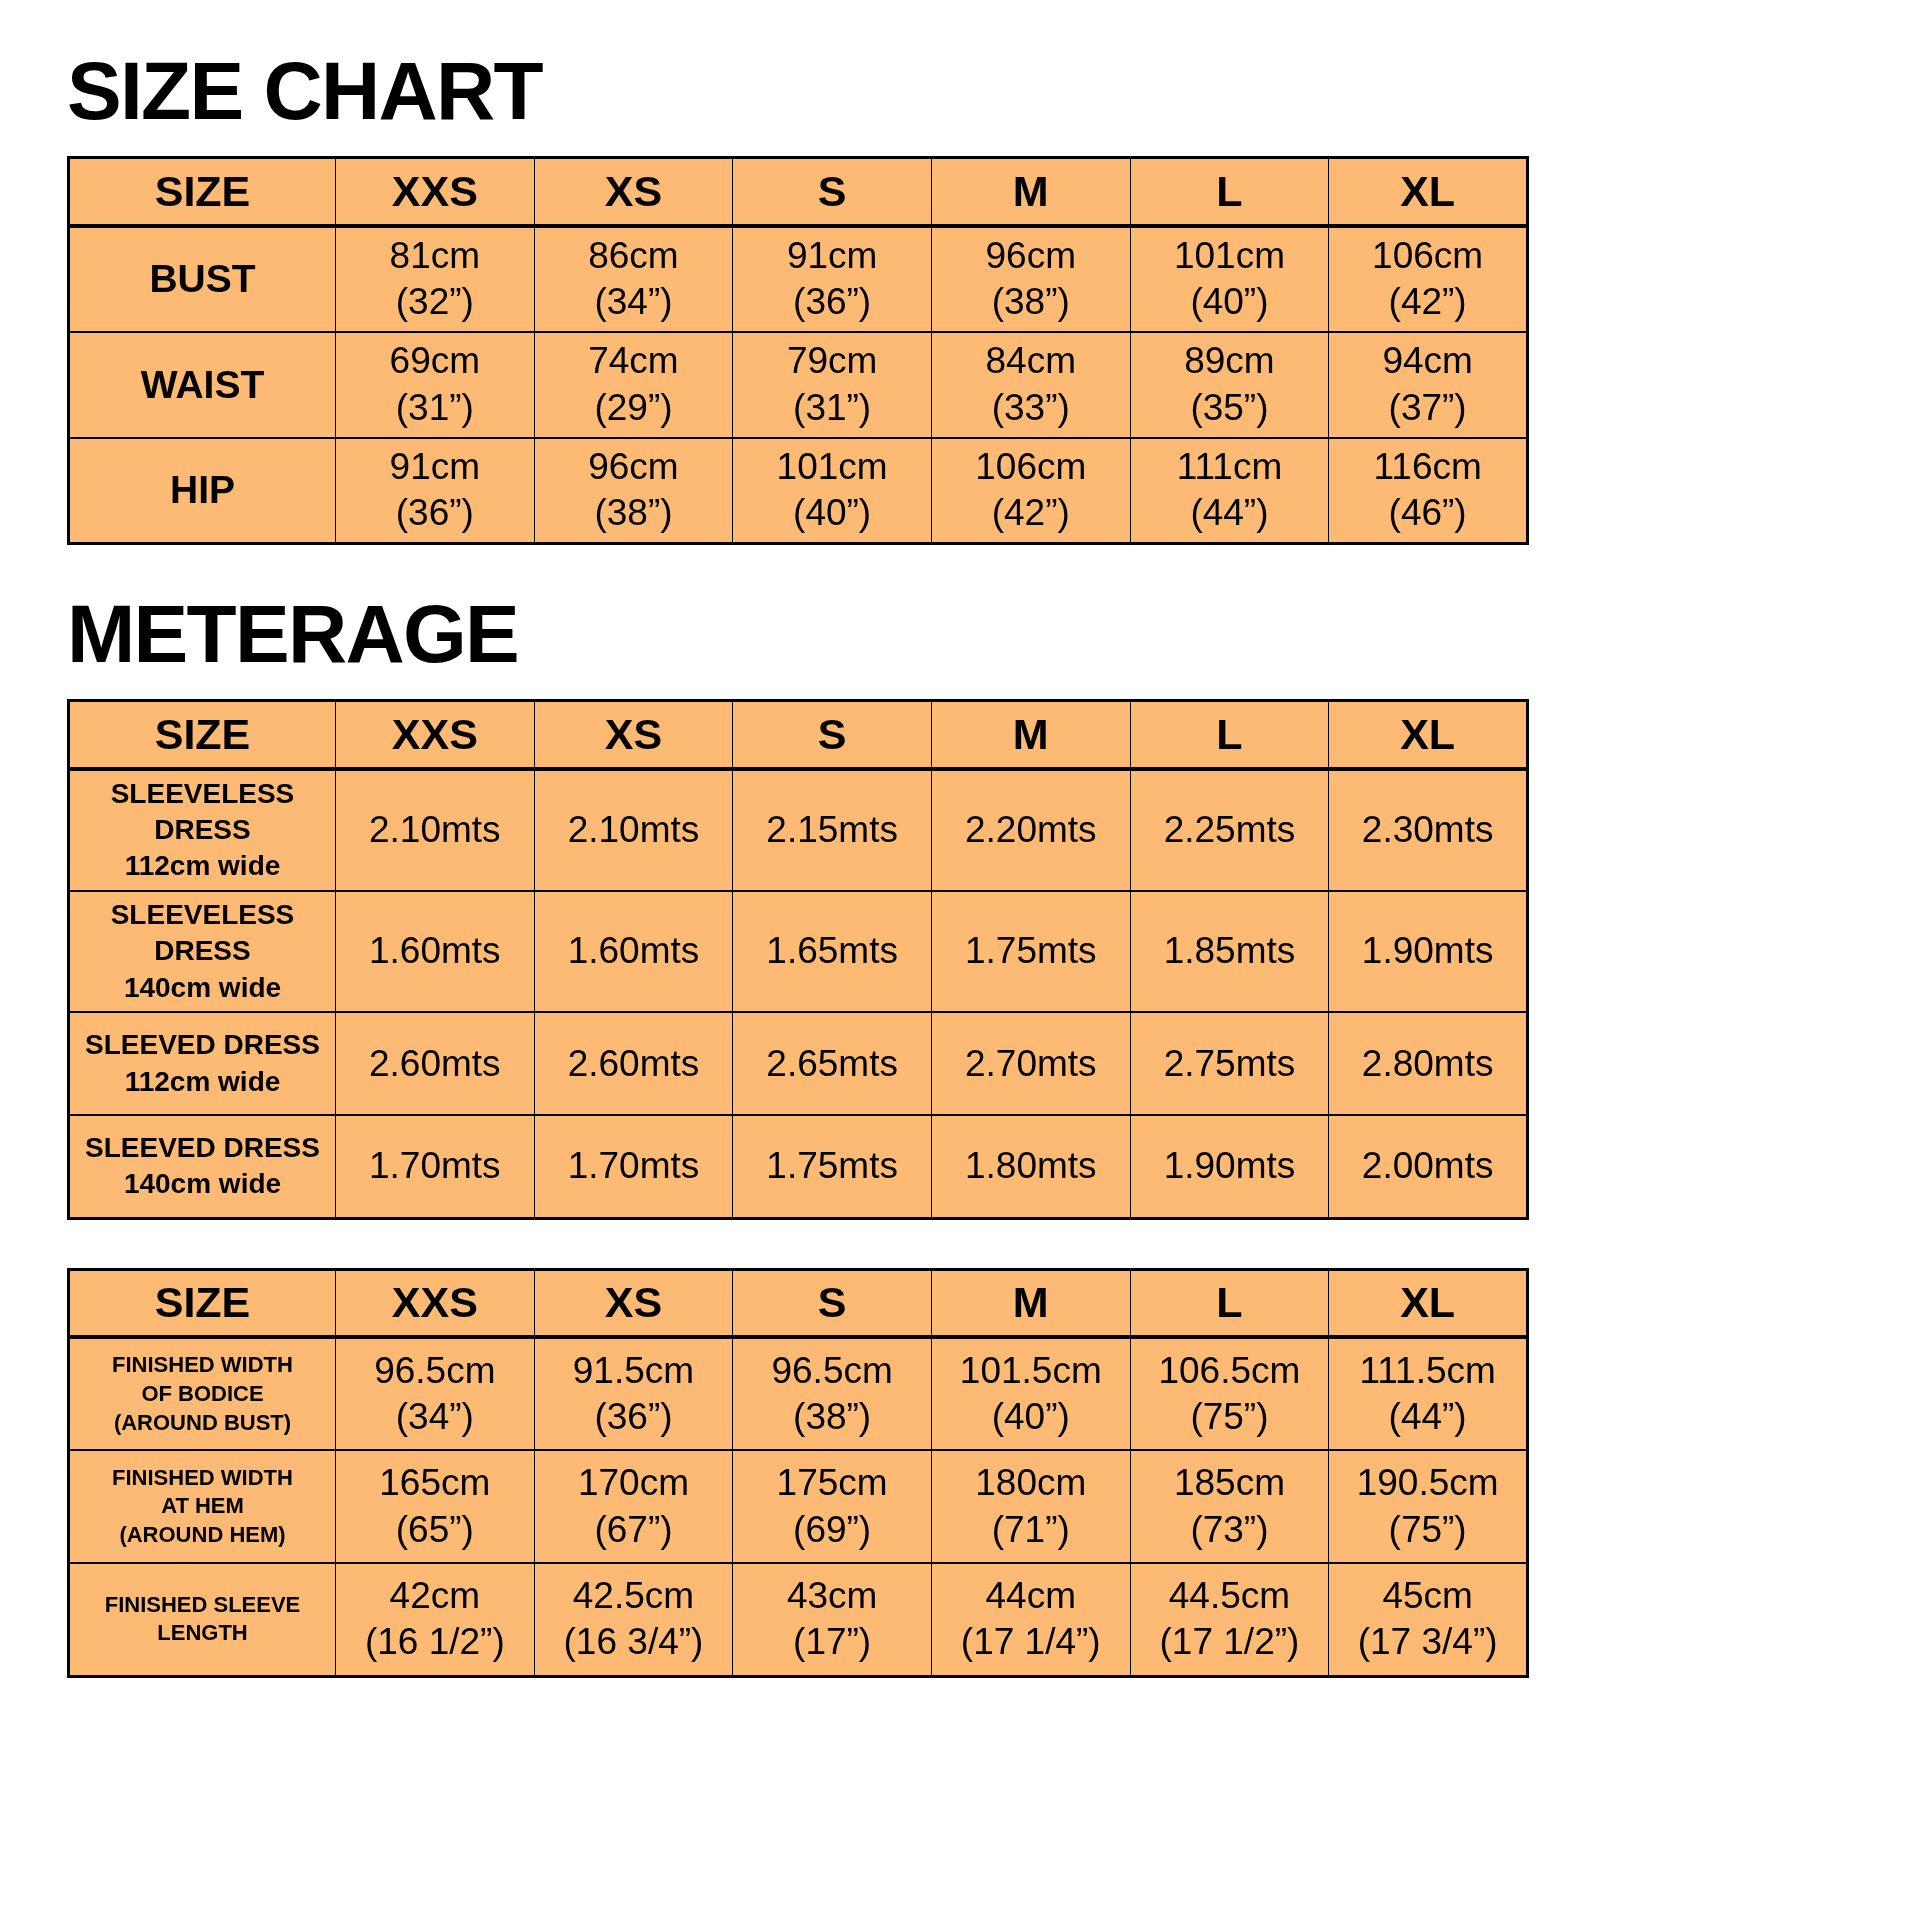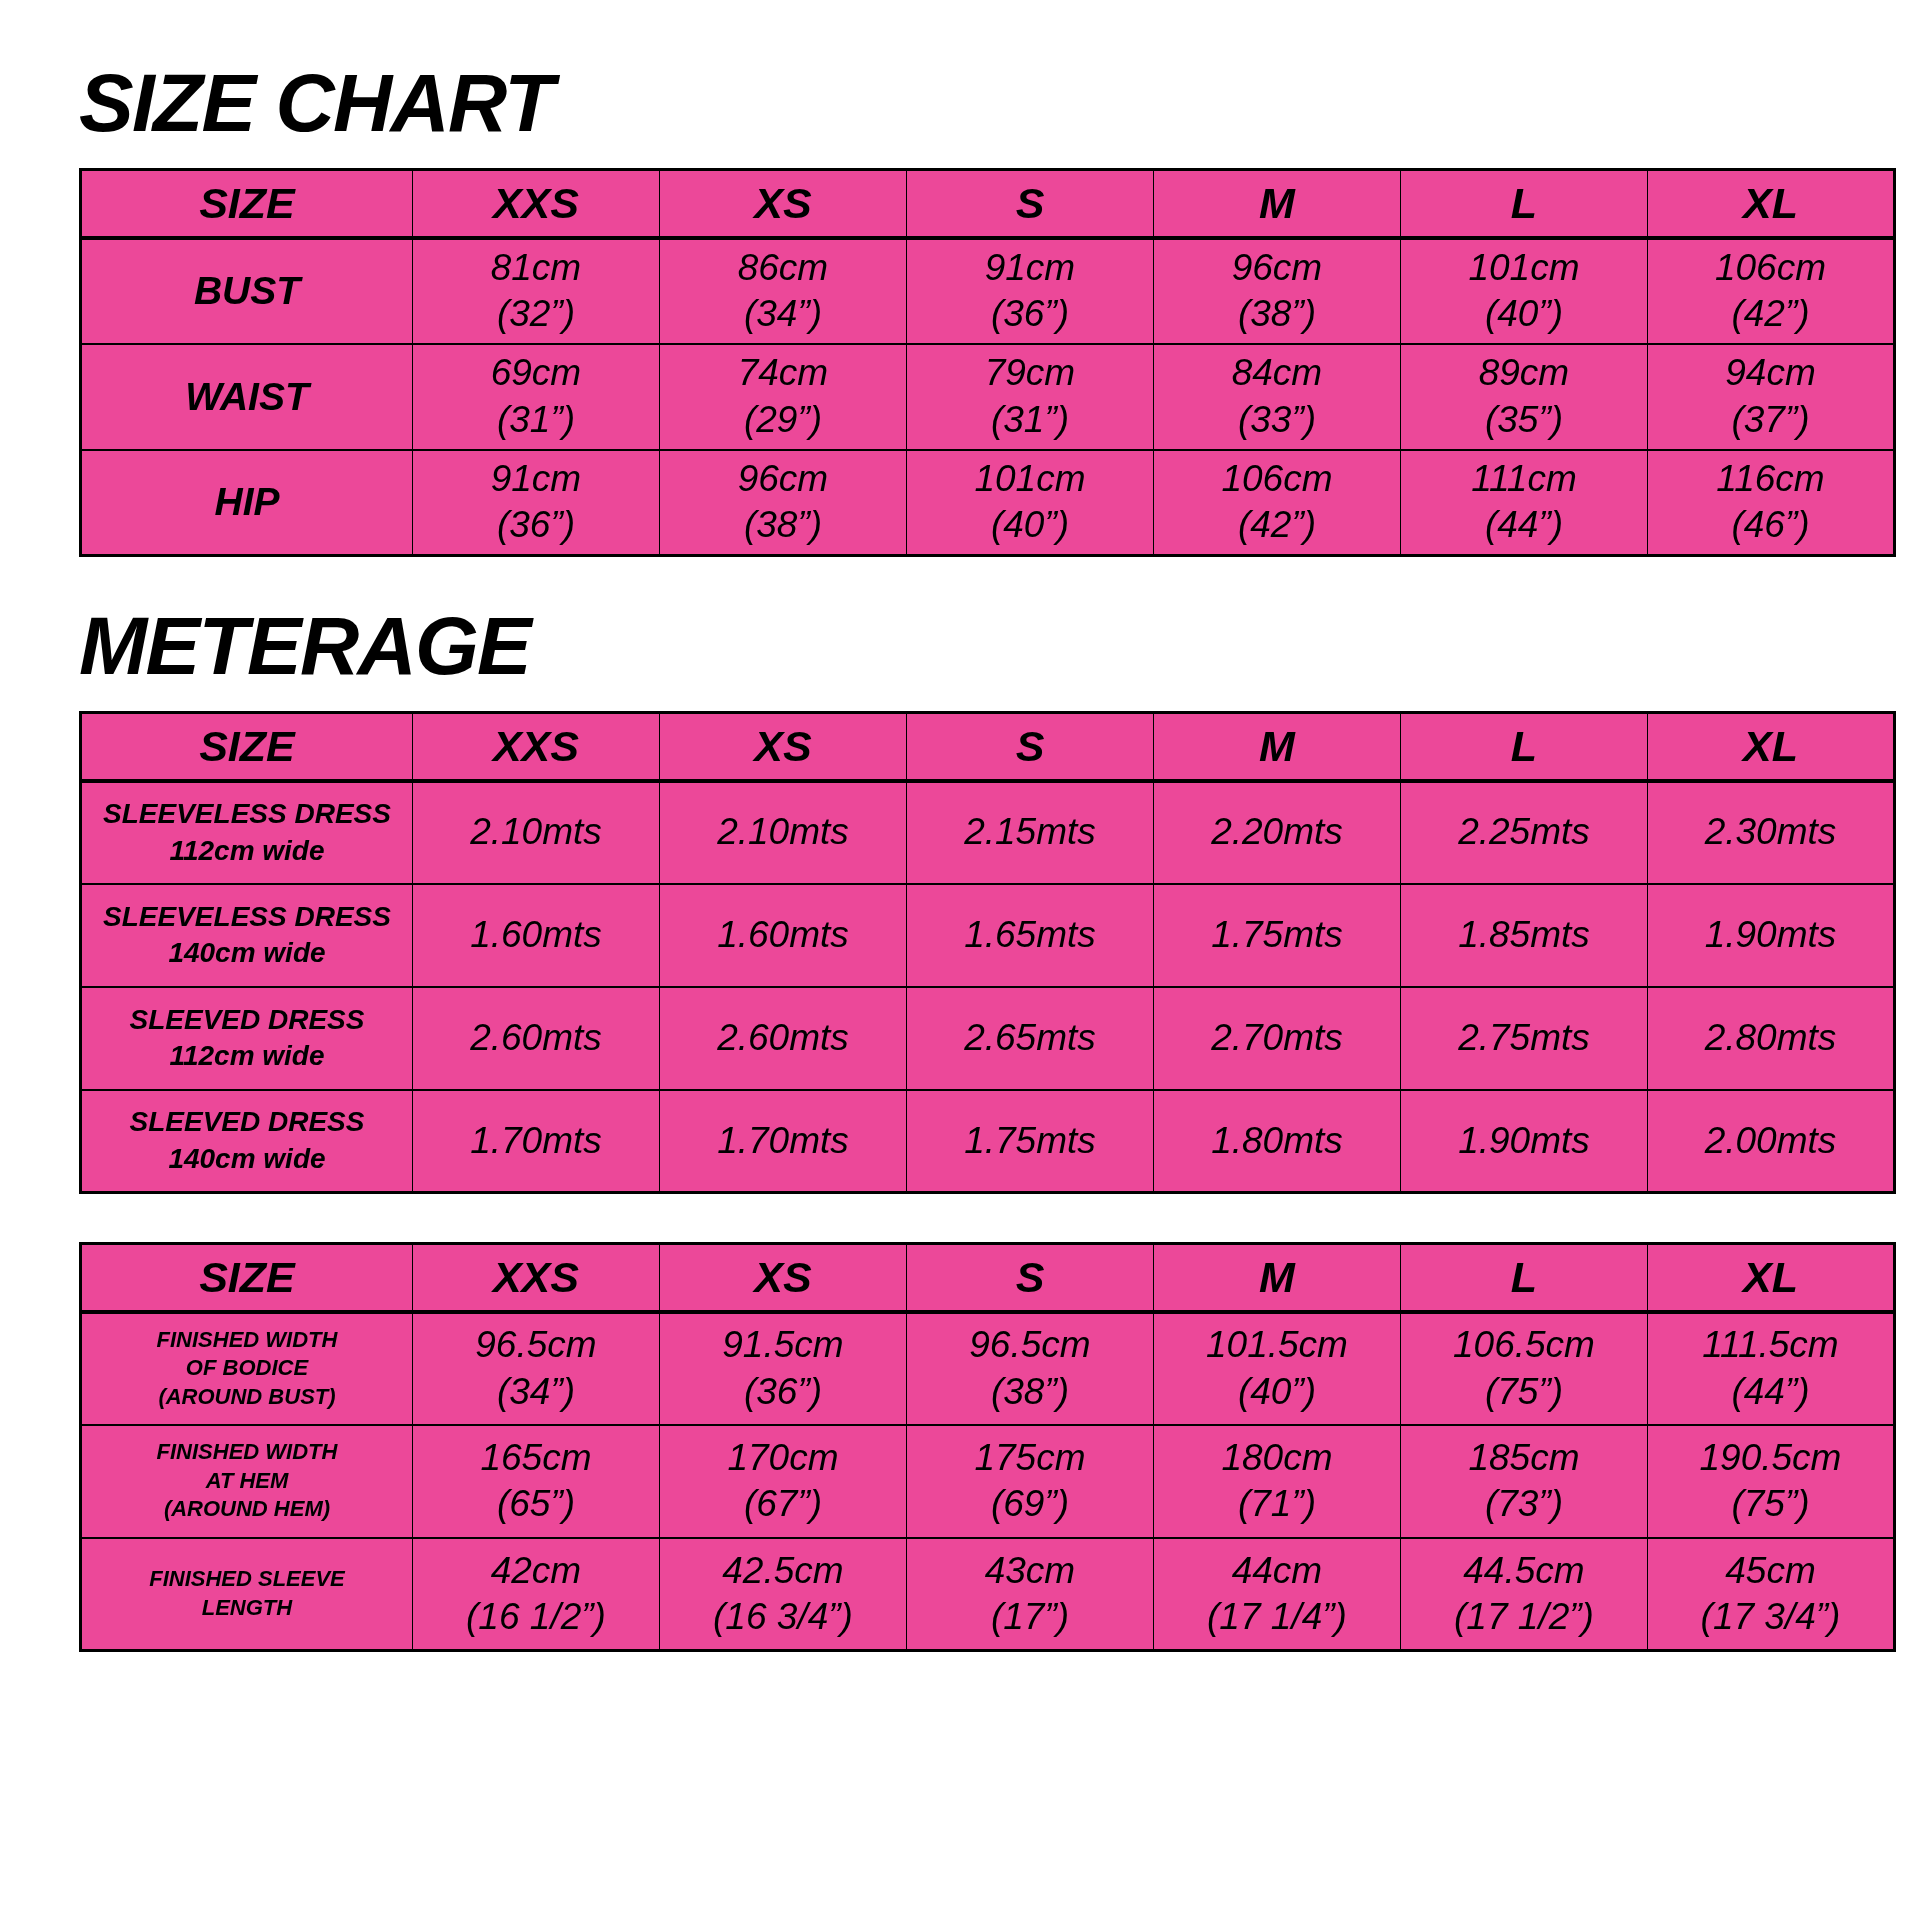--- a/index.html
+++ b/index.html
@@ -14,39 +14,39 @@
     color: #000000;
     box-sizing: border-box;
   }
   .page {
     box-sizing: border-box;
     width: 1926px;
     height: 1926px;
     padding: 50px 48px 0 67px;
     background: #ffffff;
   }
-  .section { margin: 12px; font-style: italic; }
+  .section { margin: 0; }
   .section + .section { margin-top: 48px; }
 
   h1.section-title {
     margin: 0 0 24px 0;
     font-size: 82px;
     line-height: 1.0;
     font-weight: 700;
     letter-spacing: -1.7px;
     color: #000000;
     white-space: nowrap;
   }
 
   table.chart {
-    width: 1817px;
+    width: 1462px;
     border-collapse: collapse;
     table-layout: fixed;
     border: 3.4px solid #000000;
-    background: #ec4899;
+    background: #fdba74;
   }
   col.c-label { width: 18.3%; }
   col.c-size  { width: 13.616%; }
 
   th, td {
     border: 1.7px solid #000000;
     border-top-width: 2.6px;
     border-bottom-width: 2.6px;
     text-align: center;
     vertical-align: middle;

